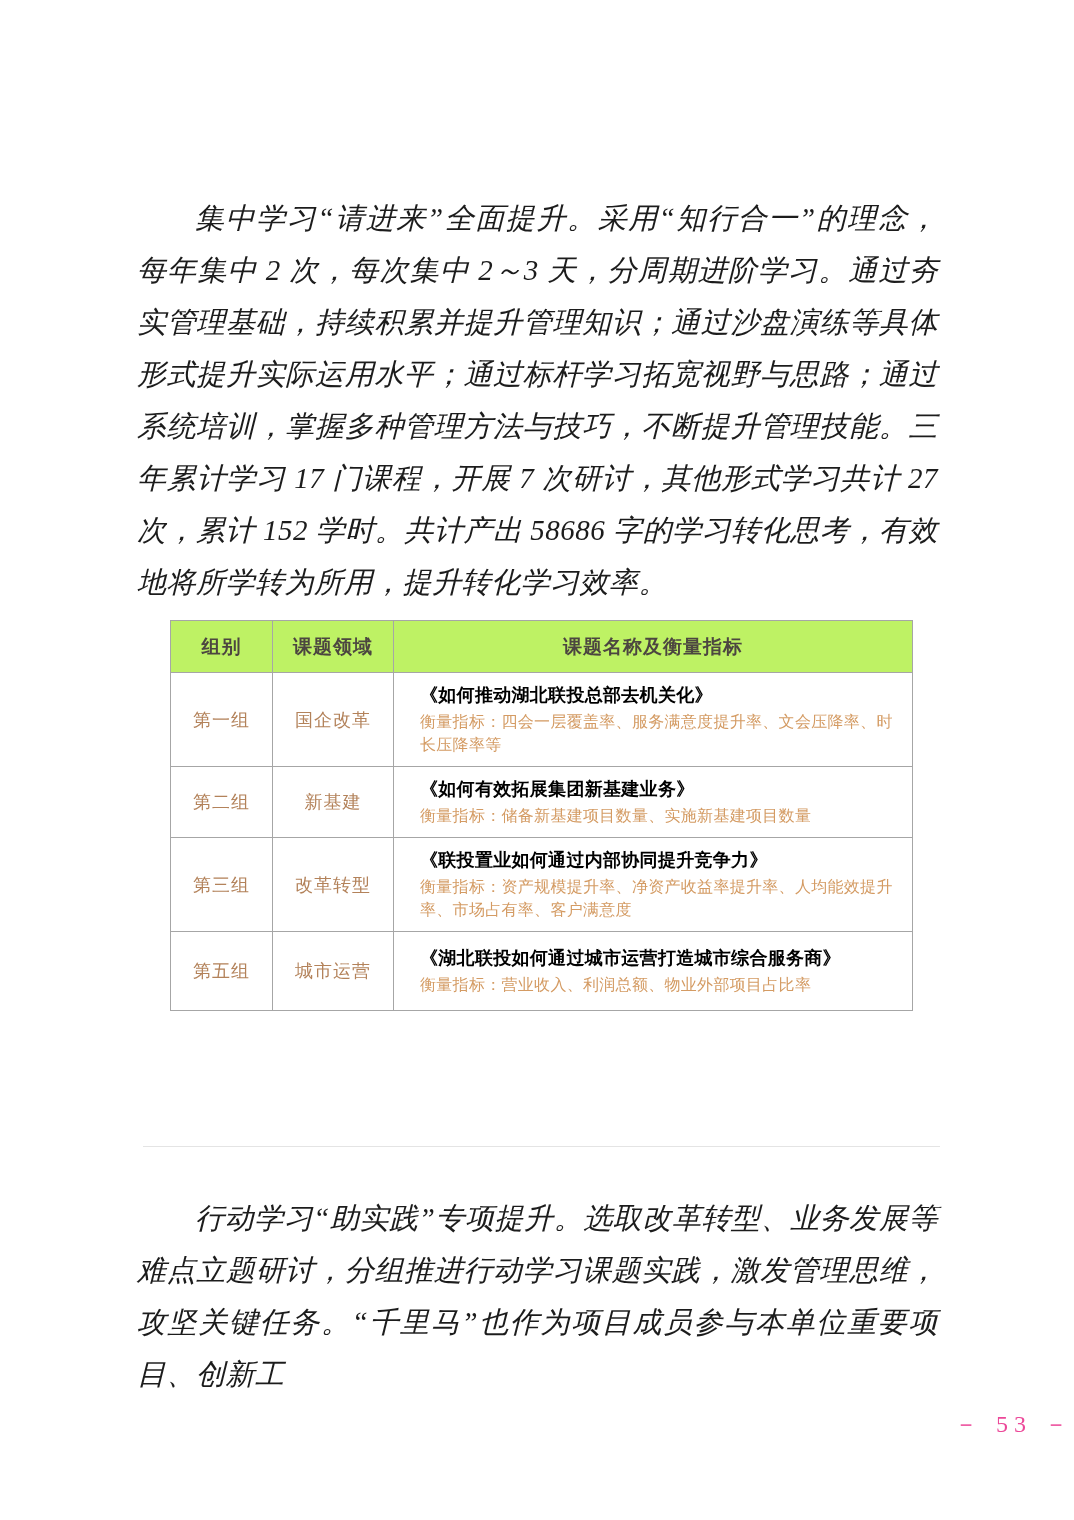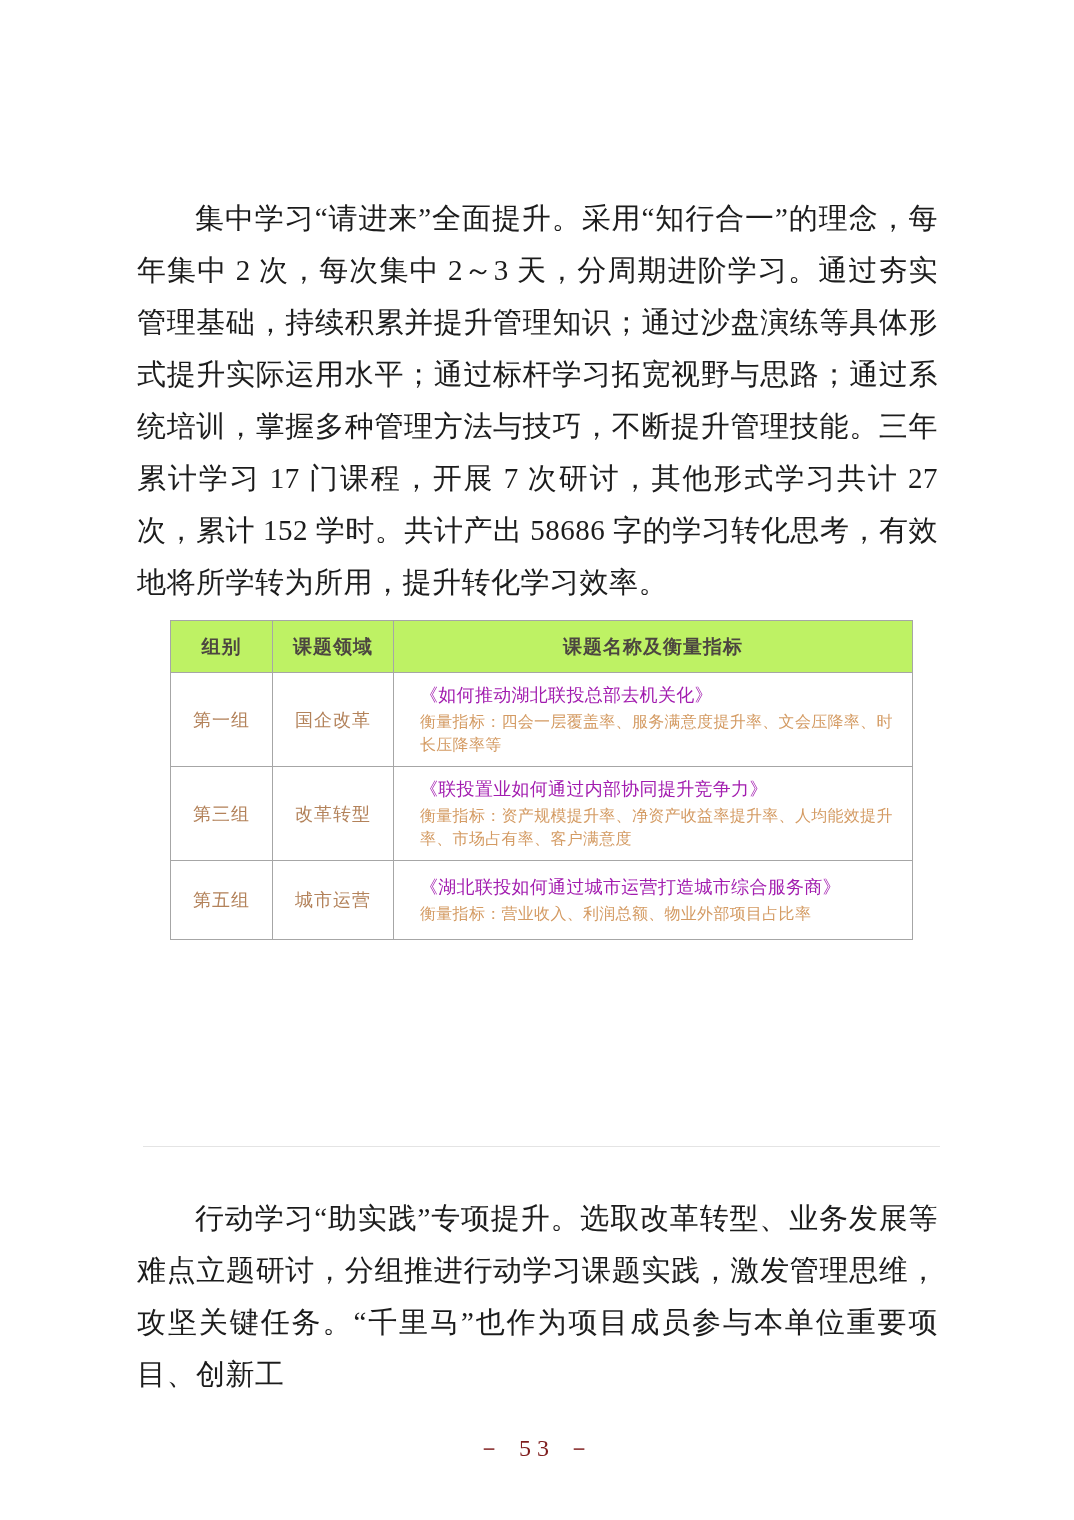--- a/index.html
+++ b/index.html
@@ -14,20 +14,21 @@
   .para {
     position: absolute;
     left: 137px;
     width: 801px;
     font-size: 29px;
     line-height: 52px;
     letter-spacing: 0.5px;
     color: #1c1c1c;
     text-align: justify;
     text-indent: 2em;
+    font-style: italic;
   }
   .para-1 { top: 192px; }
   .para-2 { top: 1192px; }
 
   .table-wrap {
     position: absolute;
     left: 170px;
     top: 620px;
     width: 743px;
   }
@@ -56,22 +57,22 @@
     vertical-align: middle;
     color: #b3825a;
     font-size: 18px;
     letter-spacing: 1px;
   }
   td.cell-topic {
     vertical-align: middle;
     padding: 10px 14px 10px 26px;
   }
   .topic-title {
-    color: #a21caf;
-    font-weight: normal;
+    color: #000000;
+    font-weight: bold;
     font-size: 18px;
     line-height: 25px;
     letter-spacing: 0.3px;
   }
   .topic-metrics {
     color: #d49b63;
     font-size: 16px;
     line-height: 23px;
     margin-top: 2px;
     letter-spacing: 0.3px;
@@ -86,25 +87,24 @@
     left: 143px;
     top: 1146px;
     width: 797px;
     border-top: 1px solid #e4e4e4;
   }
   .page-number {
     position: absolute;
     top: 1408px;
     left: 0;
     width: 100%;
-    text-align: center;
+    text-align: right;
     font-size: 24px;
-    color: #7f1d1d;
+    color: #ec4899;
     letter-spacing: 6px;
-    margin-top: 24px;
   }
 </style>
 </head>
 <body>
 
 <div class="para para-1">集中学习“请进来”全面提升。采用“知行合一”的理念，每年集中 2 次，每次集中 2～3 天，分周期进阶学习。通过夯实管理基础，持续积累并提升管理知识；通过沙盘演练等具体形式提升实际运用水平；通过标杆学习拓宽视野与思路；通过系统培训，掌握多种管理方法与技巧，不断提升管理技能。三年累计学习 17 门课程，开展 7 次研讨，其他形式学习共计 27 次，累计 152 学时。共计产出 58686 字的学习转化思考，有效地将所学转为所用，提升转化学习效率。</div>
 
 <div class="table-wrap">
   <table class="topics">
     <colgroup>
@@ -121,20 +121,28 @@
     </thead>
     <tbody>
       <tr class="r-med">
         <td class="cell-group">第一组</td>
         <td class="cell-area">国企改革</td>
         <td class="cell-topic">
           <div class="topic-title">《如何推动湖北联投总部去机关化》</div>
           <div class="topic-metrics">衡量指标：四会一层覆盖率、服务满意度提升率、文会压降率、时长压降率等</div>
         </td>
       </tr>
+      <tr class="r-std">
+        <td class="cell-group">第二组</td>
+        <td class="cell-area">新基建</td>
+        <td class="cell-topic">
+          <div class="topic-title">《如何有效拓展集团新基建业务》</div>
+          <div class="topic-metrics">衡量指标：储备新基建项目数量、实施新基建项目数量</div>
+        </td>
+      </tr>
       <tr class="r-tall">
         <td class="cell-group">第三组</td>
         <td class="cell-area">改革转型</td>
         <td class="cell-topic">
           <div class="topic-title">《联投置业如何通过内部协同提升竞争力》</div>
           <div class="topic-metrics">衡量指标：资产规模提升率、净资产收益率提升率、人均能效提升率、市场占有率、客户满意度</div>
         </td>
       </tr>
       <tr class="r-med">
         <td class="cell-group">第五组</td>

